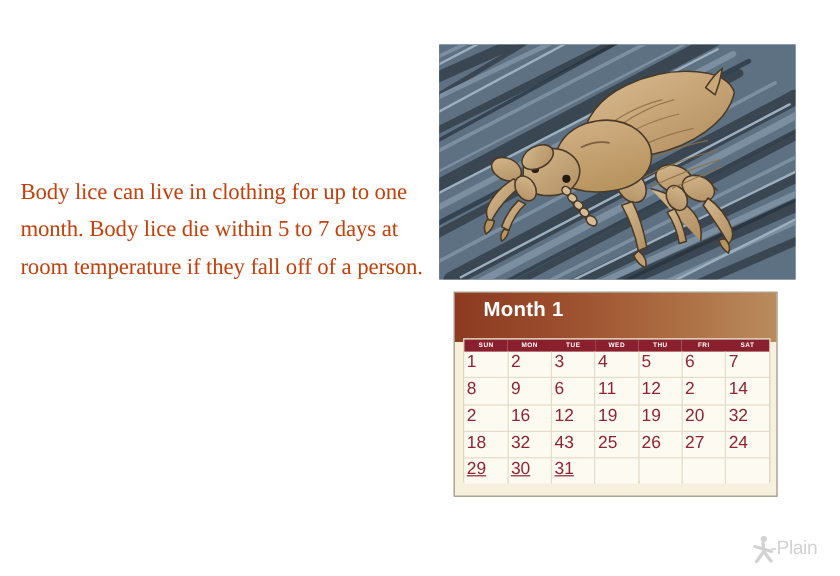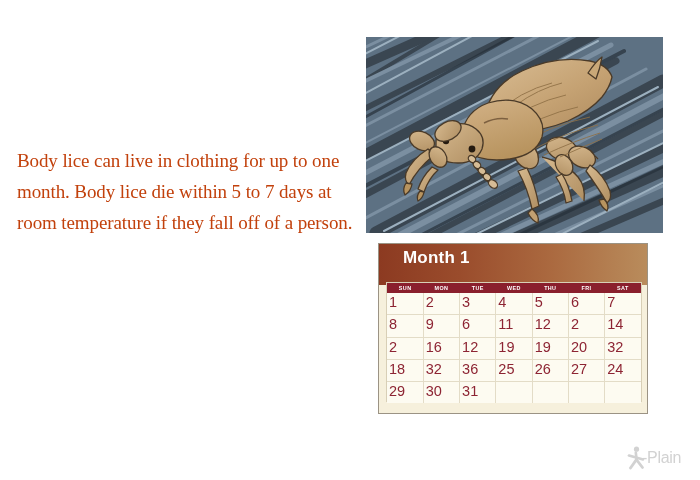--- a/index.html
+++ b/index.html
@@ -105,21 +105,21 @@
     font-size: 14.5px;
     color: #8d2433;
     vertical-align: top;
     line-height: 19px;
     border-right: 1px solid #e3dcc7;
     border-bottom: 1px solid #e3dcc7;
     background: #fdfbf1;
     overflow: hidden;
   }
   table.cal-grid td:last-child { border-right: 0; }
-  table.cal-grid tr:last-child td { border-bottom: 0; }
+  table.cal-grid tr:last-child td { border-bottom: 0; text-decoration: underline; }
   table.cal-grid td.empty { color: transparent; }
 
   
   #logo {
     position: absolute;
     left: 626px;
     top: 446px;
     width: 66px;
     height: 26px;
     color: #d2d2d2;
@@ -333,21 +333,21 @@
             <td>16</td>
             <td>12</td>
             <td>19</td>
             <td>19</td>
             <td>20</td>
             <td>32</td>
           </tr>
           <tr>
             <td>18</td>
             <td>32</td>
-            <td>36</td>
+            <td>43</td>
             <td>25</td>
             <td>26</td>
             <td>27</td>
             <td>24</td>
           </tr>
           <tr>
             <td>29</td>
             <td>30</td>
             <td>31</td>
             <td class="empty"></td>

